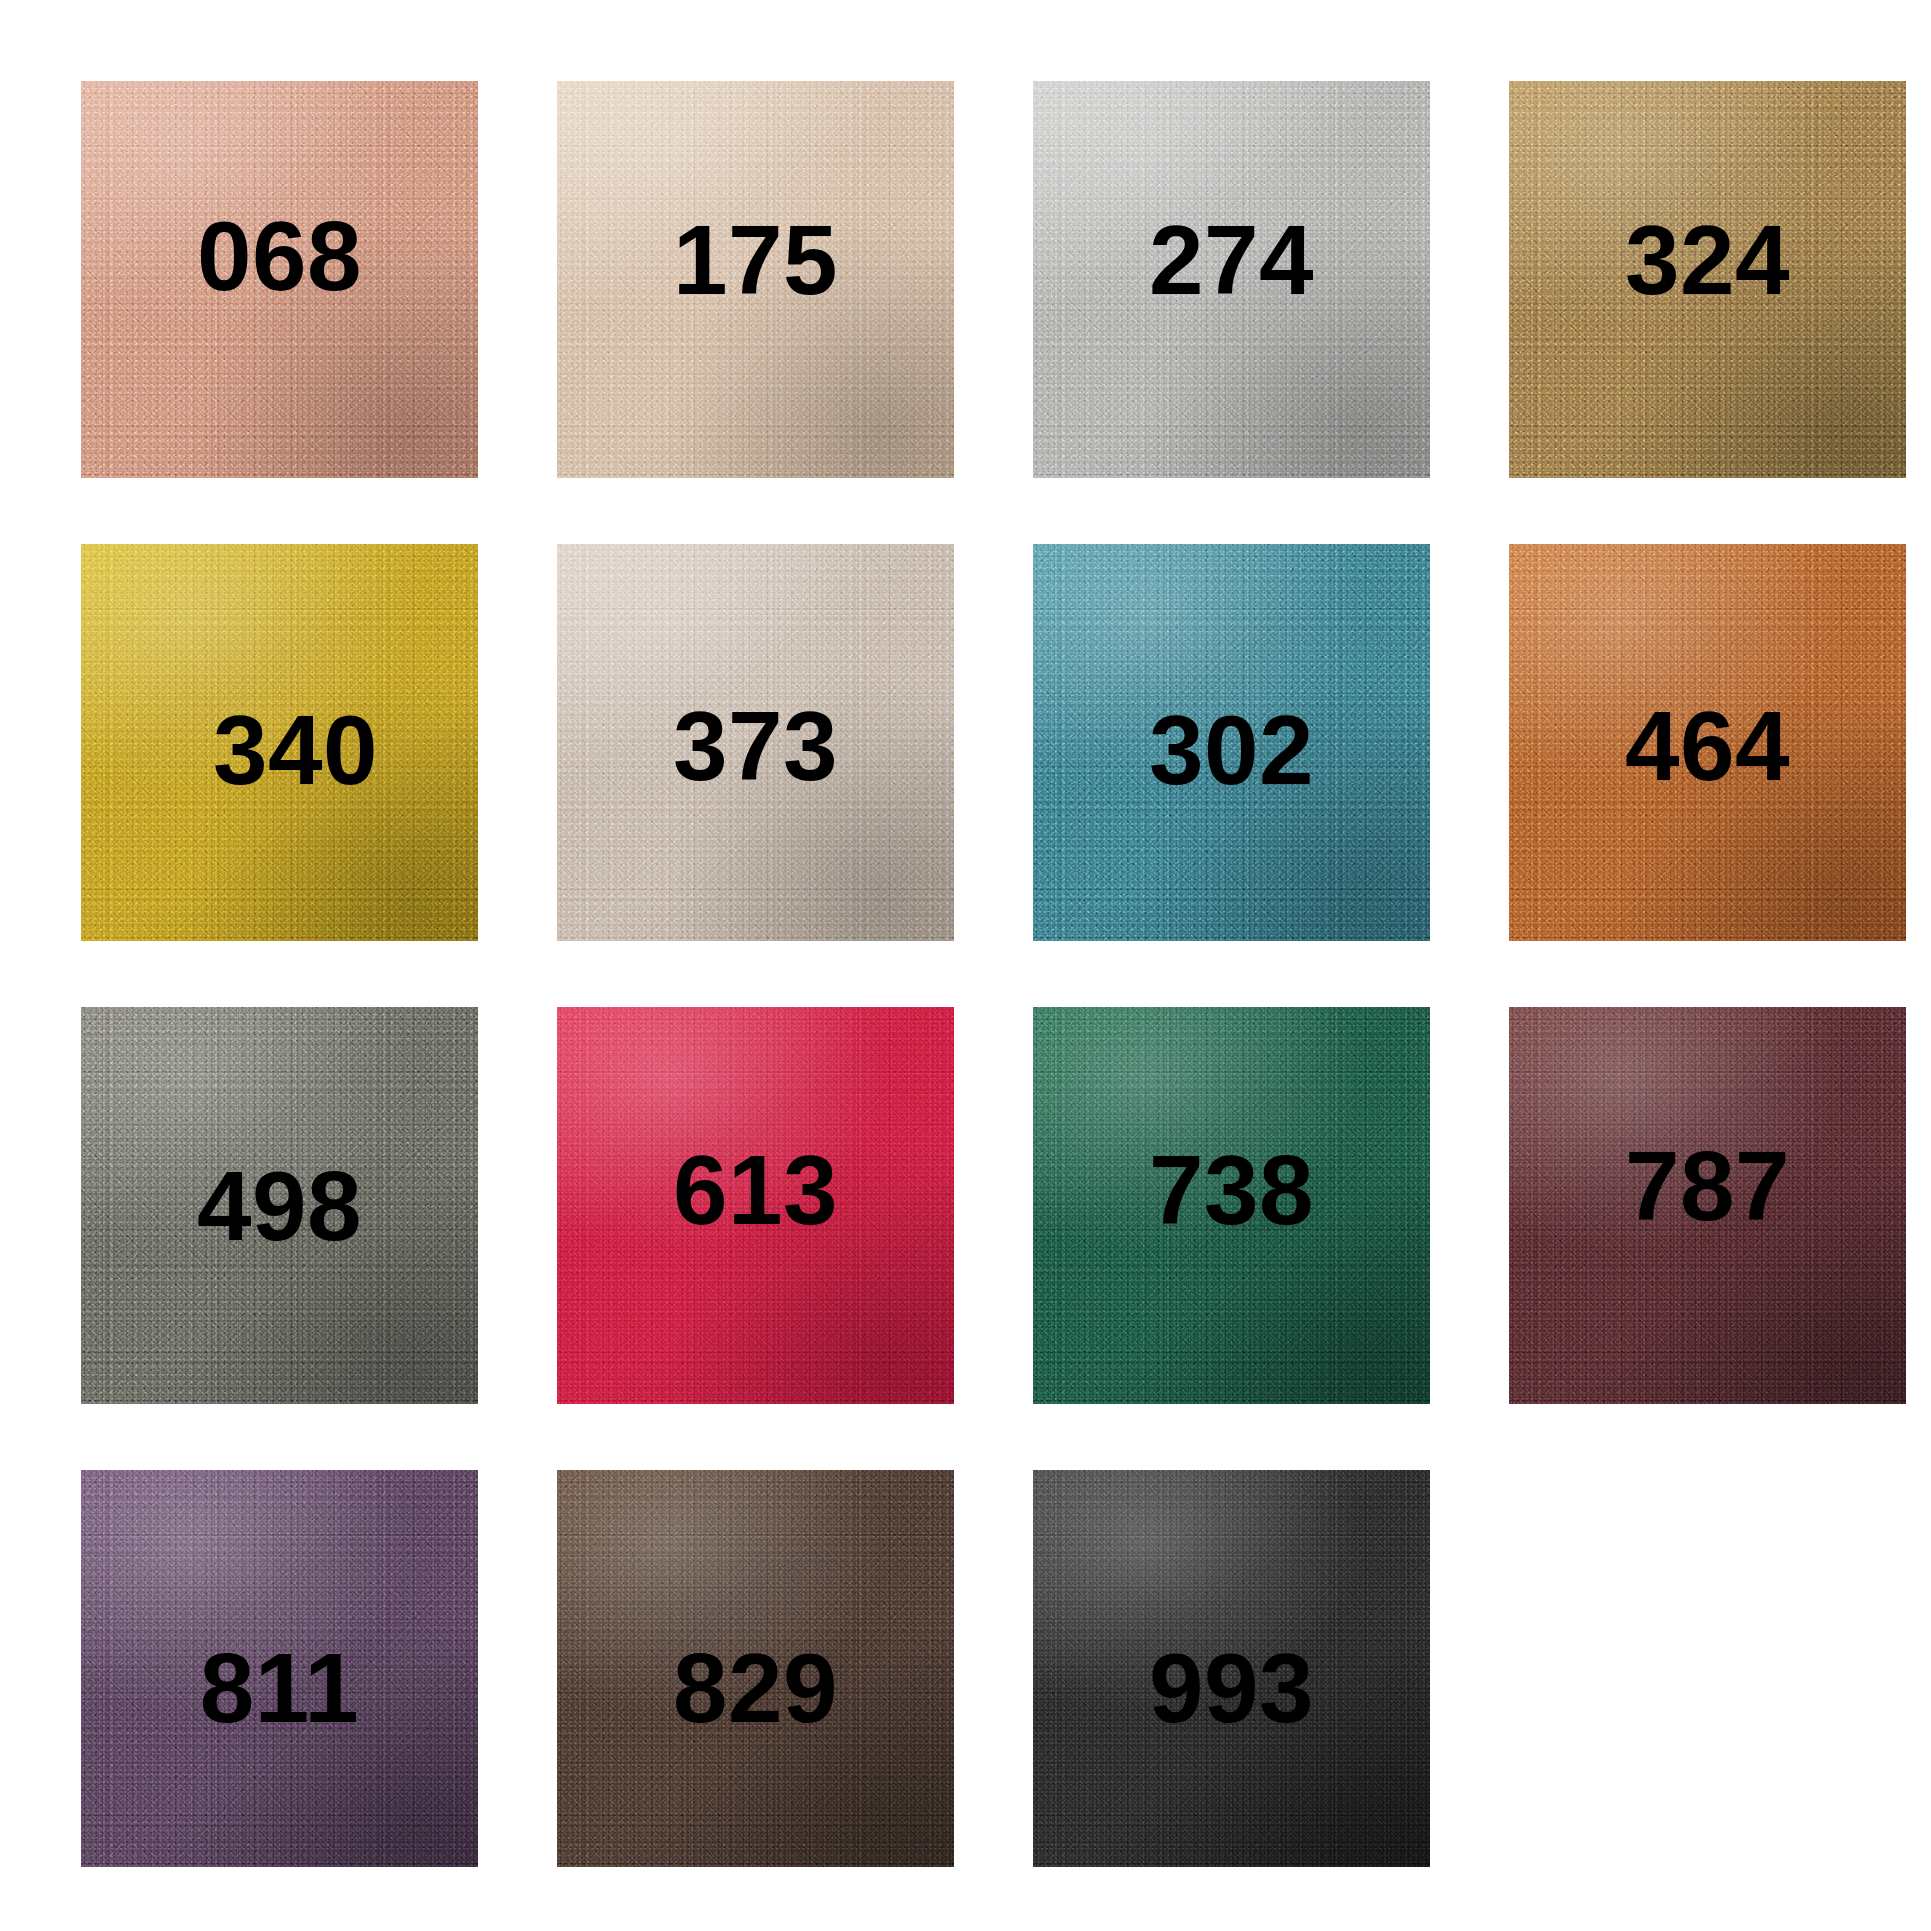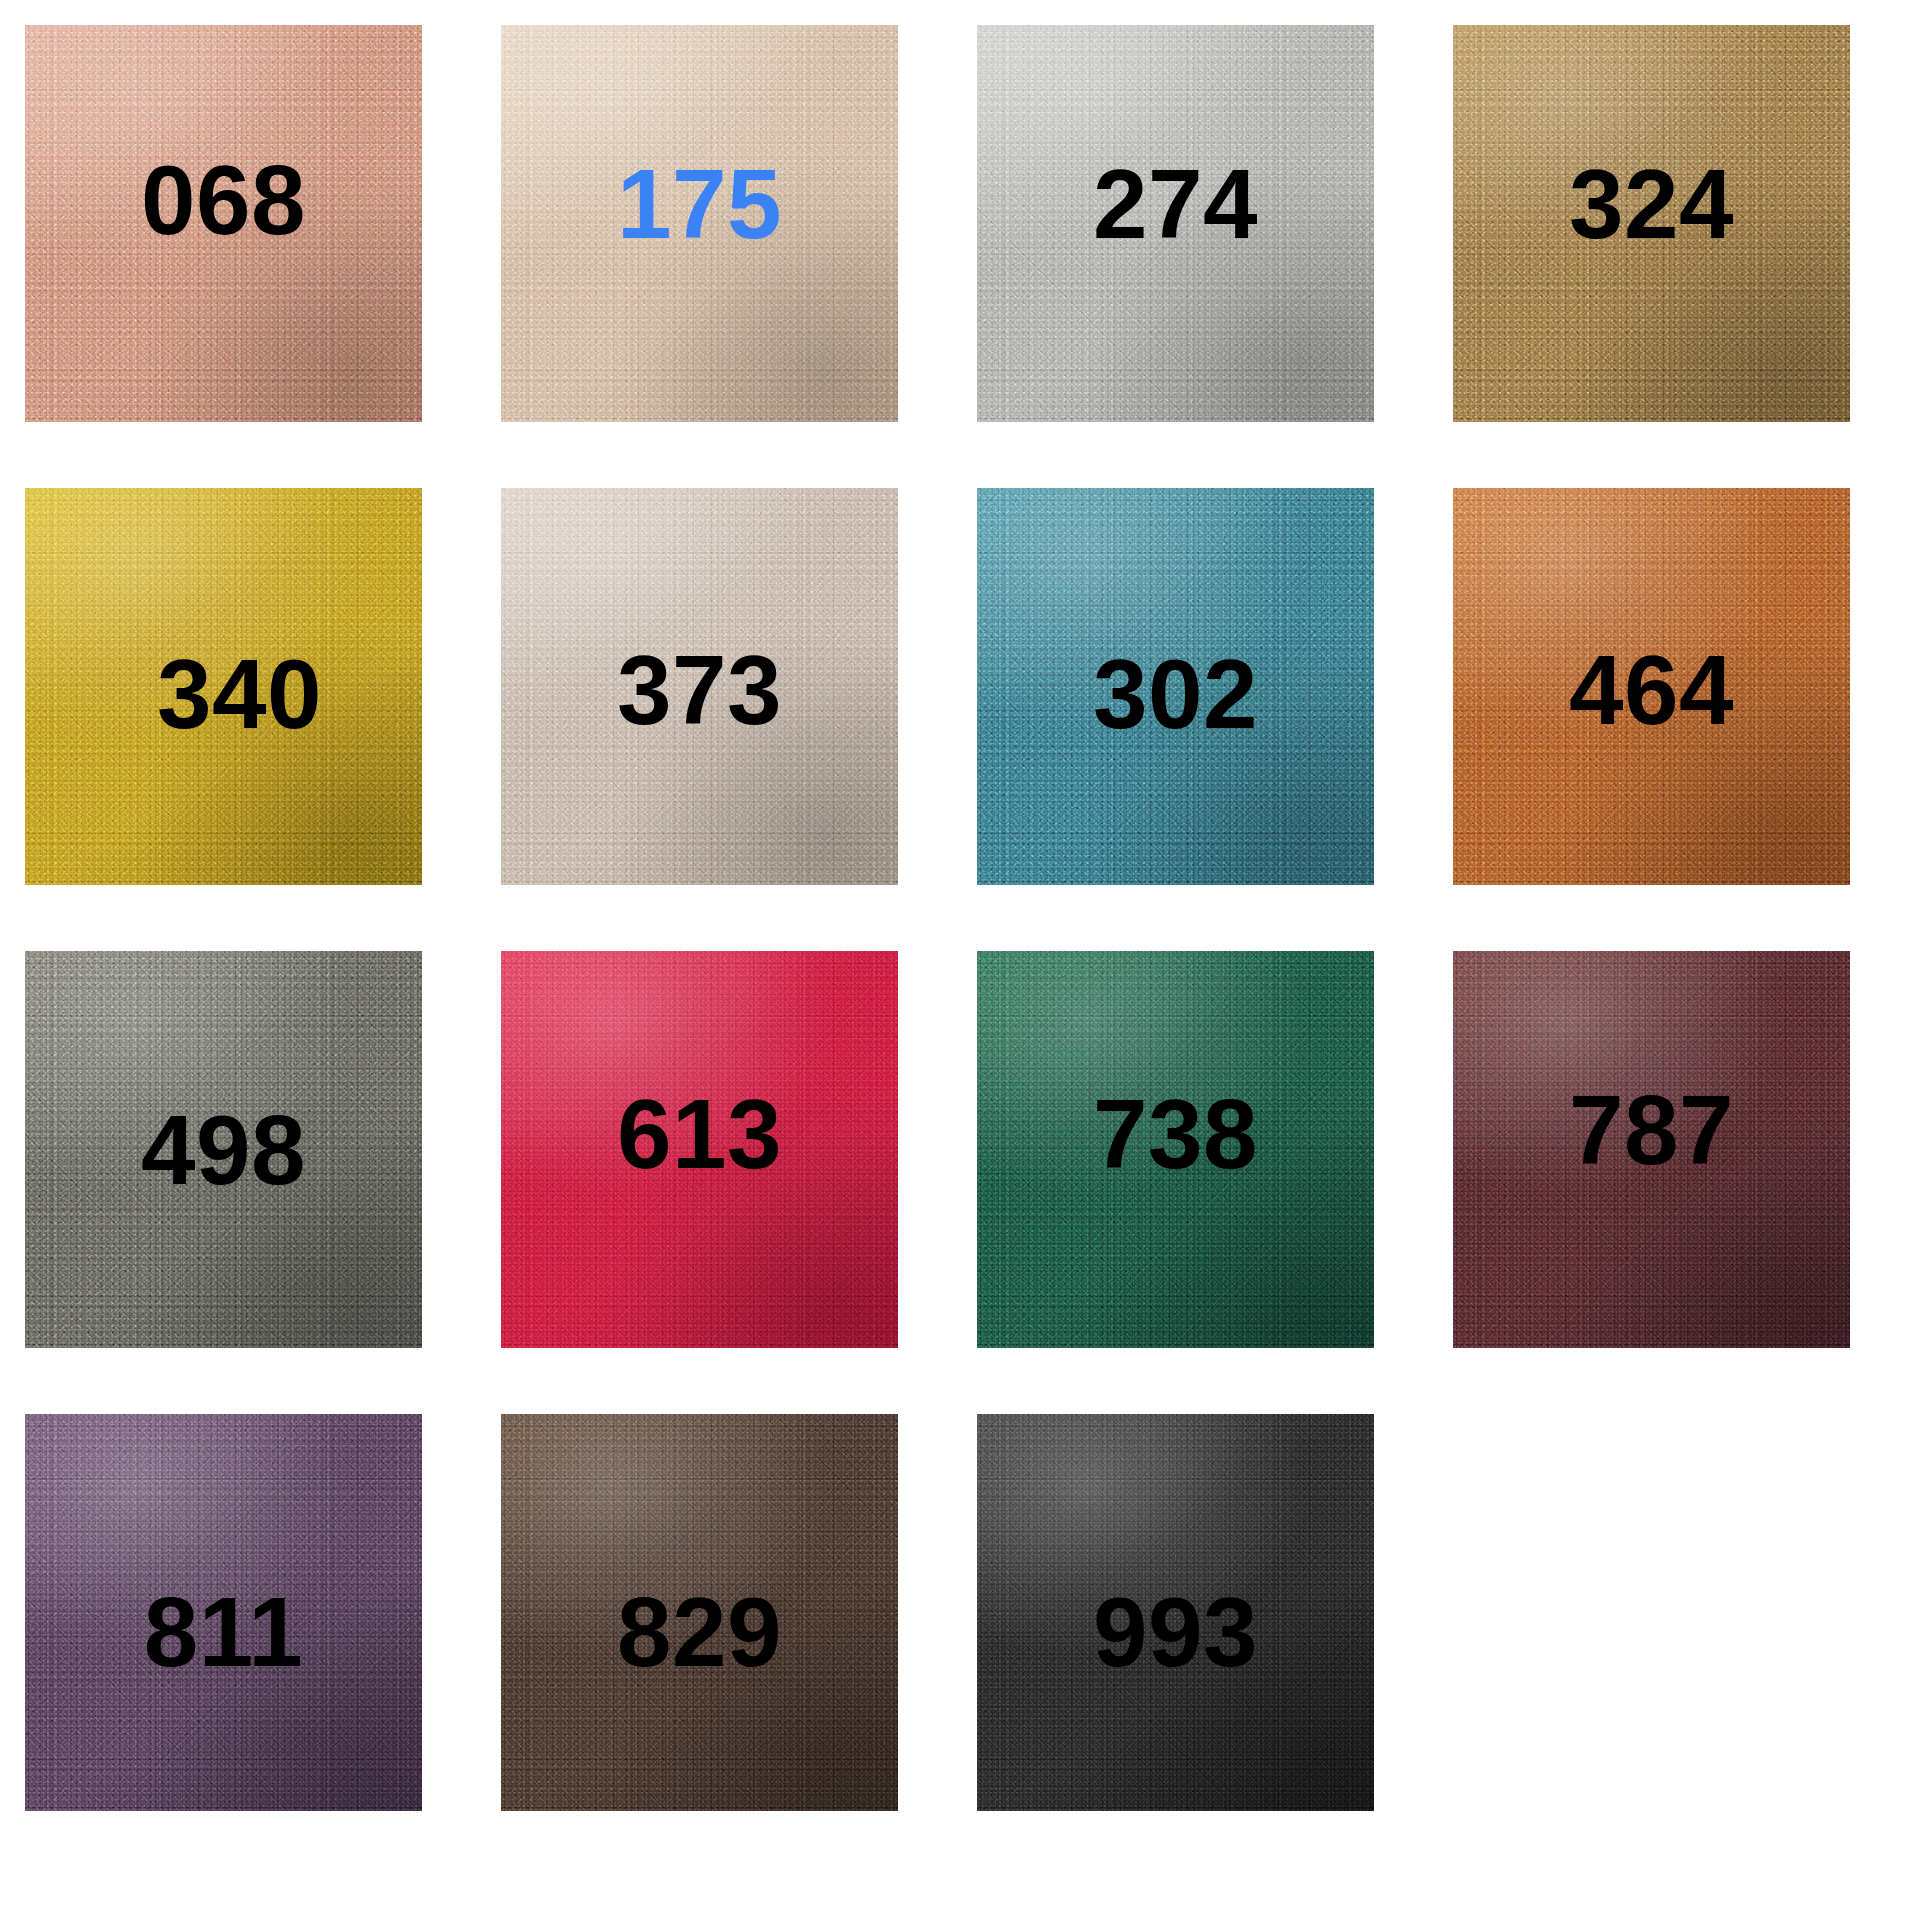--- a/index.html
+++ b/index.html
@@ -14,21 +14,21 @@
     font-family: "Liberation Sans", sans-serif;
     overflow: hidden;
   }
 
   #swatch-grid {
     position: relative;
     width: 1931px;
     height: 1931px;
     background: #ffffff;
     box-sizing: border-box;
-    padding: 25px;
+    padding: 81px;
     display: grid;
     grid-template-columns: repeat(4, 397px);
     grid-template-rows: repeat(4, 397px);
     column-gap: 79px;
     row-gap: 66px;
     align-content: start;
     justify-content: start;
   }
 
   .swatch {
@@ -138,21 +138,21 @@
       <div class="swatch-grain"></div>
       <div class="swatch-grain-2"></div>
       <div class="swatch-sheen" style="background: radial-gradient(90% 70% at 28% 18%, rgba(255, 255, 255, 0.22) 0%, rgba(255, 255, 255, 0) 62%), radial-gradient(80% 80% at 82% 88%, rgba(0, 0, 0, 0.18) 0%, rgba(0, 0, 0, 0) 68%);"></div>
       <div class="swatch-label" style="color: rgb(0, 0, 0);">068</div>
     </div>
     <div class="swatch" data-idx="1">
       <div class="swatch-base" style="background: linear-gradient(147deg, rgb(232, 216, 198) 0%, rgb(214, 192, 171) 38%, rgb(214, 192, 171) 62%, rgb(192, 168, 145) 100%);"></div>
       <div class="swatch-grain"></div>
       <div class="swatch-grain-2"></div>
       <div class="swatch-sheen" style="background: radial-gradient(90% 70% at 28% 18%, rgba(255, 255, 255, 0.22) 0%, rgba(255, 255, 255, 0) 62%), radial-gradient(80% 80% at 82% 88%, rgba(0, 0, 0, 0.18) 0%, rgba(0, 0, 0, 0) 68%);"></div>
-      <div class="swatch-label" style="color: #3b82f6;">175</div>
+      <div class="swatch-label" style="color: #000000;">175</div>
     </div>
     <div class="swatch" data-idx="2">
       <div class="swatch-base" style="background: linear-gradient(147deg, rgb(210, 210, 208) 0%, rgb(181, 181, 179) 38%, rgb(181, 181, 179) 62%, rgb(156, 156, 154) 100%);"></div>
       <div class="swatch-grain"></div>
       <div class="swatch-grain-2"></div>
       <div class="swatch-sheen" style="background: radial-gradient(90% 70% at 28% 18%, rgba(255, 255, 255, 0.22) 0%, rgba(255, 255, 255, 0) 62%), radial-gradient(80% 80% at 82% 88%, rgba(0, 0, 0, 0.18) 0%, rgba(0, 0, 0, 0) 68%);"></div>
       <div class="swatch-label" style="color: rgb(0, 0, 0);">274</div>
     </div>
     <div class="swatch" data-idx="3">
       <div class="swatch-base" style="background: linear-gradient(147deg, rgb(190, 156, 98) 0%, rgb(162, 130, 78) 38%, rgb(162, 130, 78) 62%, rgb(131, 106, 60) 100%);"></div>

